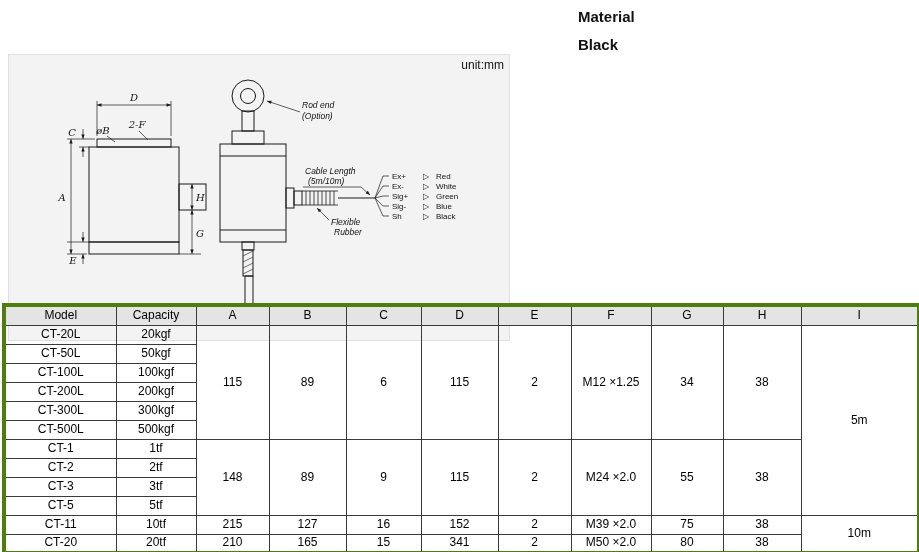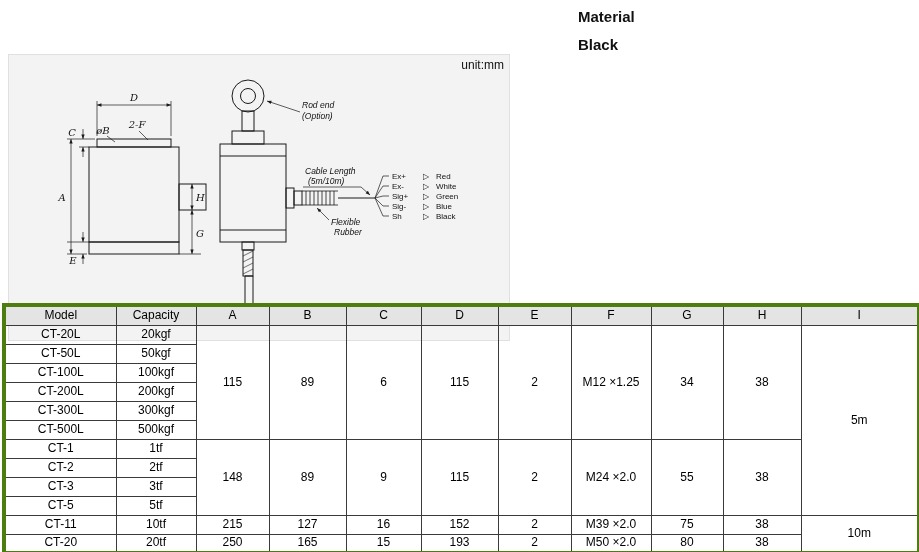--- a/index.html
+++ b/index.html
@@ -249,24 +249,24 @@
         <td>152</td>
         <td>2</td>
         <td>M39 ×2.0</td>
         <td>75</td>
         <td>38</td>
         <td rowspan="2">10m</td>
       </tr>
       <tr>
         <td>CT-20</td>
         <td>20tf</td>
-        <td>250</td>
+        <td>210</td>
         <td>165</td>
         <td>15</td>
-        <td>193</td>
+        <td>341</td>
         <td>2</td>
         <td>M50 ×2.0</td>
         <td>80</td>
         <td>38</td>
       </tr>
     </tbody>
   </table>
 
 </div>
 

